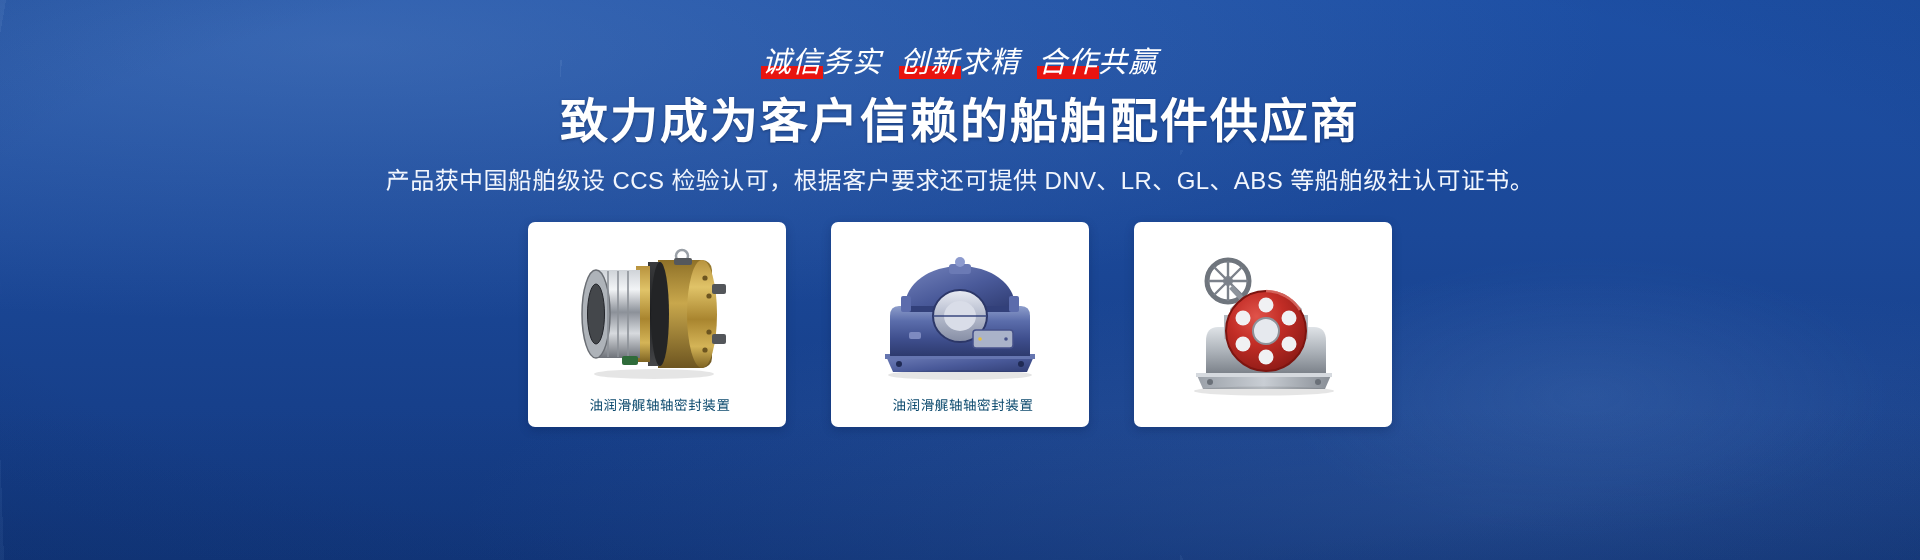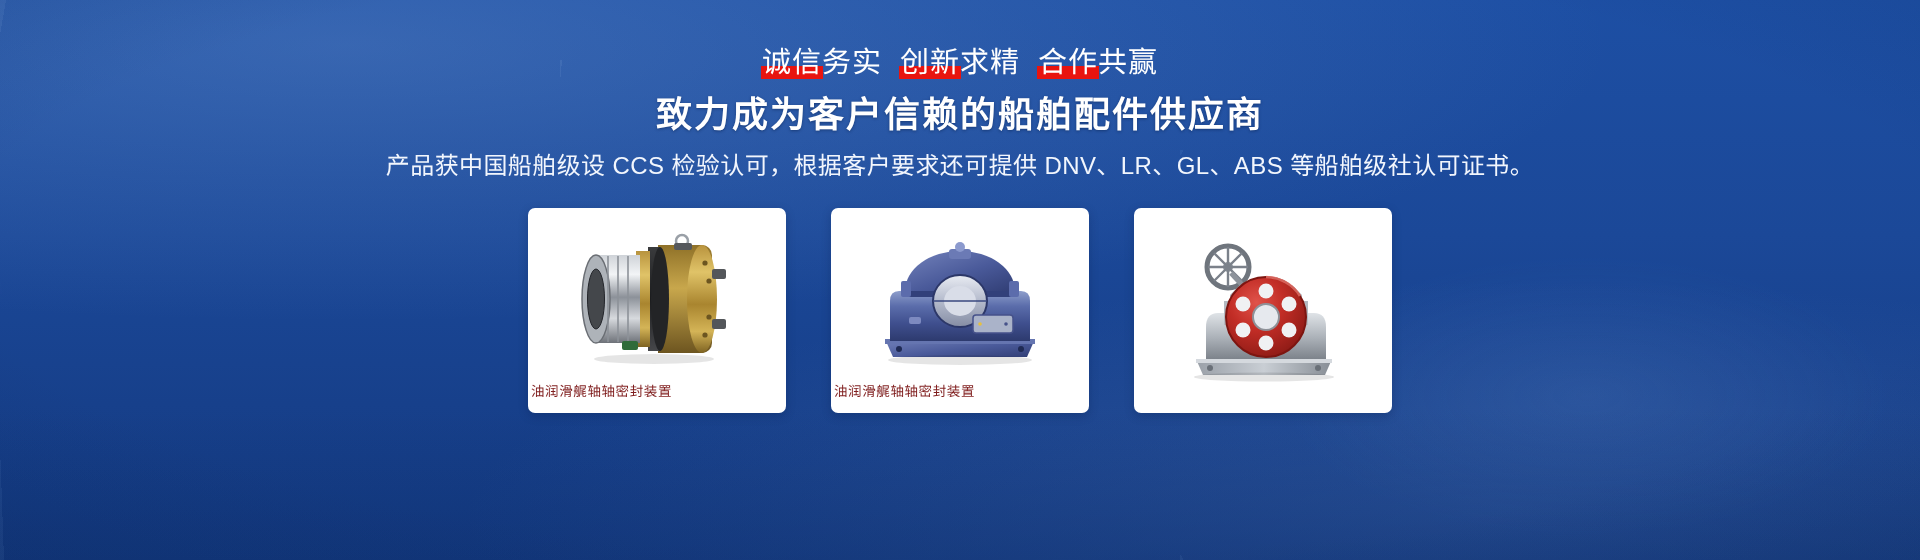--- a/index.html
+++ b/index.html
@@ -59,31 +59,31 @@
 
   
   .content{position:relative;z-index:5;width:1920px;text-align:center;}
 
   .tagline{
     margin:0;padding-top:48px;
     font-size:29px;line-height:1;letter-spacing:1px;
     color:#ffffff;font-weight:400;
     display:flex;justify-content:center;align-items:flex-end;gap:18px;
   }
-  .tag-phrase{position:relative;display:inline-block;white-space:nowrap;}
+  .tag-phrase{position:relative;display:inline-block;white-space:nowrap;font-style:italic;}
   .tag-phrase .hl{position:relative;display:inline-block;}
   .tag-phrase .hl::before{
     content:"";position:absolute;left:-1px;right:-1px;bottom:-2px;height:13px;
     background:#e8140f;z-index:-1;
   }
   .tag-phrase .hl > span{position:relative;z-index:2;}
 
   h1.headline{
     margin:0;padding-top:17px;
-    font-size:36px;line-height:1.18;font-weight:700;
+    font-size:48px;line-height:1.18;font-weight:700;
     color:#ffffff;letter-spacing:2px;
     text-shadow:0 1px 3px rgba(6,26,66,.45);
   }
 
   .subtitle{
     margin:0;padding-top:14px;
     font-size:24px;line-height:1.3;font-weight:400;
     color:#f2f6fd;letter-spacing:.4px;
   }
 
@@ -102,21 +102,21 @@
   }
   .card-media{
     flex:1 1 auto;width:100%;
     display:flex;align-items:center;justify-content:center;
     padding-top:6px;box-sizing:border-box;
   }
   .card-caption{
     flex:0 0 auto;width:100%;
     padding-bottom:14px;
     font-size:13.5px;line-height:1;letter-spacing:.6px;
-    color:#7f1d1d;text-align:left;margin-left:6px;
+    color:#0c4a6e;text-align:center;margin-left:6px;
   }
 
   
   .prod{display:block;}
 </style>
 </head>
 <body>
 
 <div id="banner">
 

